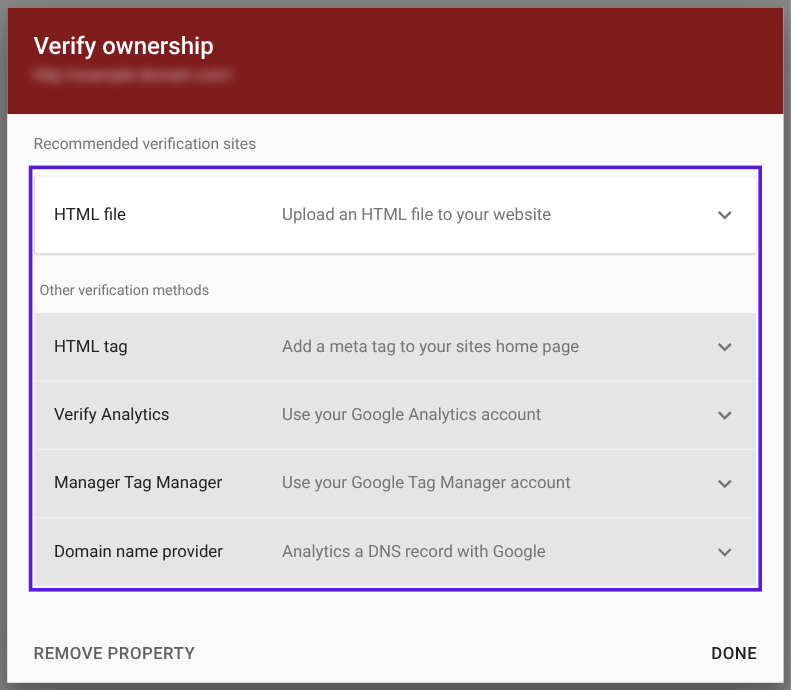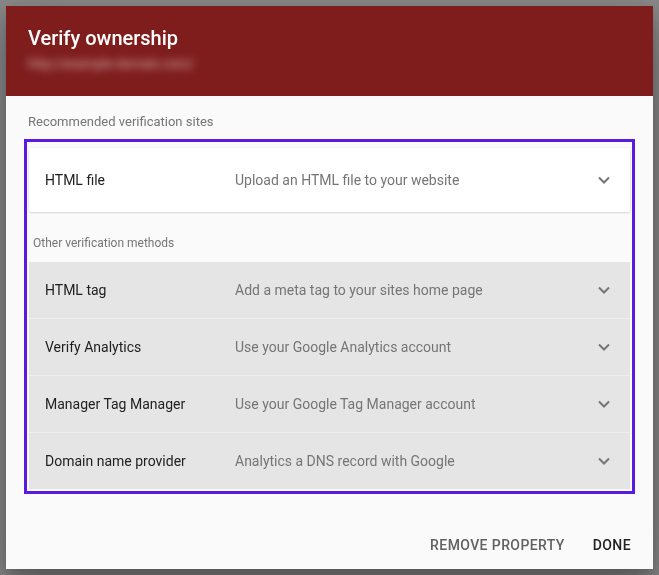--- a/index.html
+++ b/index.html
@@ -87,21 +87,21 @@
       align-items: center;
       justify-content: center;
     }
     .other-label {
       color: #757575;
       font-size: 12px;
       padding: 20px 4px 12px;
     }
     .footer {
       display: flex;
-      justify-content: flex-end;
+      justify-content: space-between;
       gap: 28px;
       padding: 16px 22px;
     }
     .footer button {
       background: none;
       border: none;
       font-family: inherit;
       font-size: 14px;
       font-weight: 500;
       letter-spacing: .4px;

